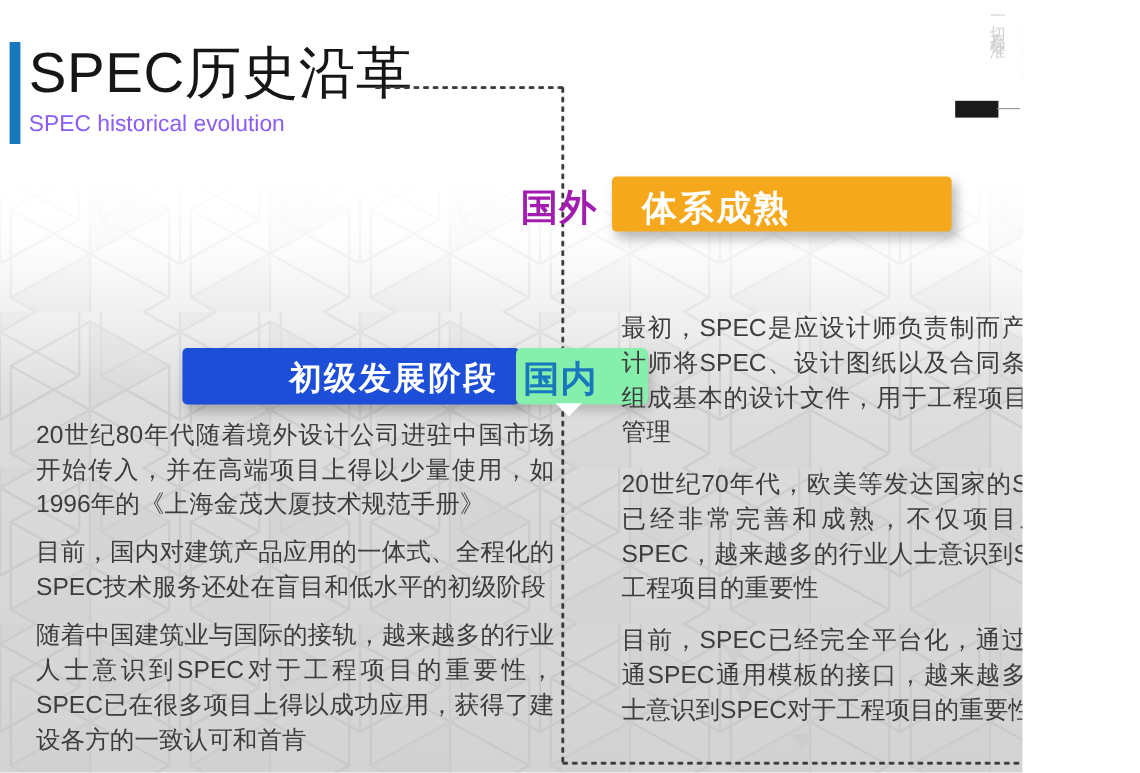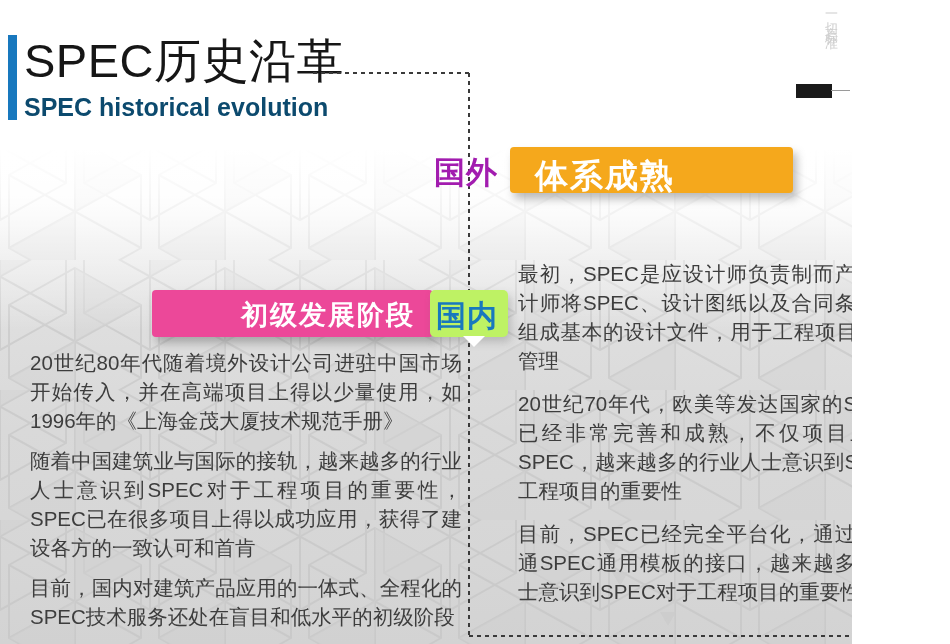--- a/index.html
+++ b/index.html
@@ -67,24 +67,24 @@
     font-size: 47px;
     color: #161616;
     letter-spacing: 0.5px;
     white-space: nowrap;
     font-weight: 400;
   }
   .title-sub {
     position: absolute;
     left: 24px;
     top: 93px;
-    font-size: 25px;
-    color: #0c4a6e;
-    white-space: nowrap;
-    font-weight: 700;
+    font-size: 19px;
+    color: #8b5cf6;
+    white-space: nowrap;
+    font-weight: 400;
   }
 
   
   .corner-vtext {
     position: absolute;
     right: 14px;
     top: 6px;
     font-size: 13px;
     color: #cfcfcf;
     writing-mode: vertical-rl;
@@ -169,57 +169,58 @@
     width: 283px;
     height: 46px;
     background: #F5A81C;
     border-radius: 4px;
     box-shadow: 4px 6px 9px rgba(90,90,90,0.40);
   }
   .banner-orange-text {
     position: absolute;
     left: 25px;
     top: 7px;
-    font-size: 33px;
+    font-size: 29px;
     font-weight: bold;
     color: #ffffff;
     letter-spacing: 2px;
     white-space: nowrap;
   }
 
   
   .banner-blue {
     position: absolute;
     left: 152px;
     top: 290px;
     width: 281px;
     height: 47px;
-    background: #ec4899;
+    background: #1d4ed8;
     border-radius: 4px;
     box-shadow: 4px 6px 9px rgba(90,90,90,0.40);
   }
   .banner-blue-text {
     position: absolute;
     right: 18px;
     top: 7px;
     font-size: 27px;
     font-weight: bold;
     color: #ffffff;
     letter-spacing: 2px;
     white-space: nowrap;
   }
   .tag-domestic-box {
     position: absolute;
     left: 430px;
     top: 290px;
     width: 78px;
     height: 47px;
-    background: #bef264;
+    background: #86efac;
     border-radius: 5px;
     box-shadow: 3px 5px 8px rgba(90,90,90,0.28);
+    padding-left: 32px;
   }
   .tag-domestic-text {
     position: absolute;
     left: 6px;
     top: 6px;
     font-size: 30px;
     font-weight: bold;
     color: #1878BE;
     letter-spacing: 1px;
     white-space: nowrap;
@@ -322,22 +323,22 @@
   <div class="banner-blue">
     <div class="banner-blue-text">初级发展阶段</div>
   </div>
   <div class="tag-domestic-box">
     <div class="tag-domestic-text">国内</div>
   </div>
   <div class="tag-domestic-tail"></div>
 
   <div class="col-left">
     <p class="para">20世纪80年代随着境外设计公司进驻中国市场开始传入，并在高端项目上得以少量使用，如1996年的《上海金茂大厦技术规范手册》</p>
+    <p class="para">目前，国内对建筑产品应用的一体式、全程化的SPEC技术服务还处在盲目和低水平的初级阶段</p>
     <p class="para">随着中国建筑业与国际的接轨，越来越多的行业人士意识到SPEC对于工程项目的重要性，SPEC已在很多项目上得以成功应用，获得了建设各方的一致认可和首肯</p>
-    <p class="para">目前，国内对建筑产品应用的一体式、全程化的SPEC技术服务还处在盲目和低水平的初级阶段</p>
   </div>
 
   <div class="col-right">
     <p class="para">最初，SPEC是应设计师负责制而产生的，设计师将SPEC、设计图纸以及合同条件等一起组成基本的设计文件，用于工程项目的实施与管理</p>
     <p class="para">20世纪70年代，欧美等发达国家的SPEC体系已经非常完善和成熟，不仅项目上均使用SPEC，越来越多的行业人士意识到SPEC对于工程项目的重要性</p>
     <p class="para">目前，SPEC已经完全平台化，通过购买可开通SPEC通用模板的接口，越来越多的行业人士意识到SPEC对于工程项目的重要性</p>
   </div>
 
 </div>
 

